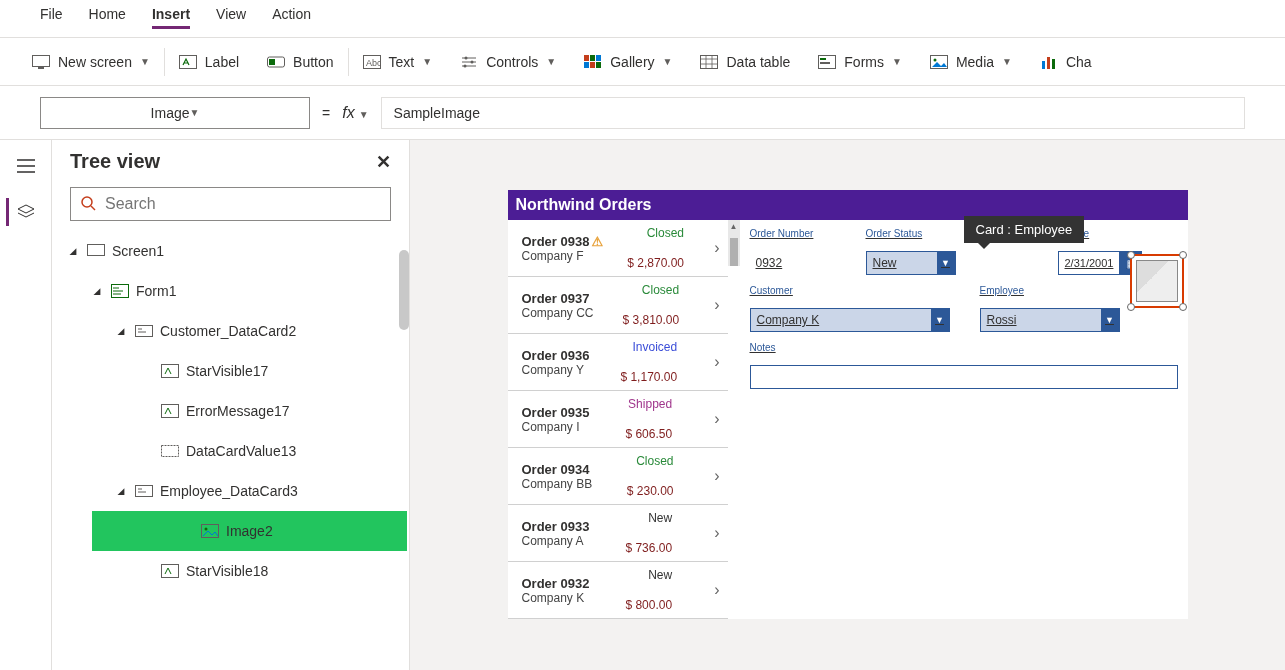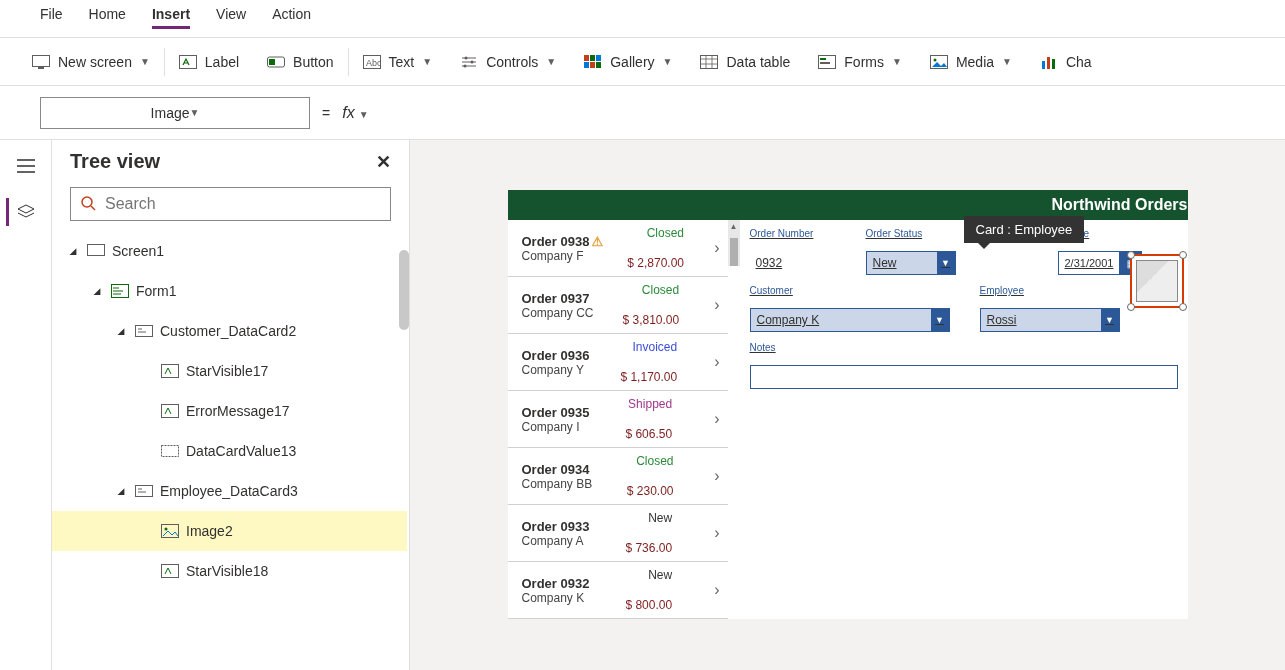--- a/index.html
+++ b/index.html
@@ -32,32 +32,32 @@
 
 .tree-panel { width: 358px; border-right: 1px solid #e1dfdd; display: flex; flex-direction: column; position: relative; }
 .tree-header { display: flex; align-items: center; justify-content: space-between; padding: 10px 18px 10px 18px; font-size: 20px; font-weight: 600; }
 .tree-header .close { font-size: 18px; cursor: pointer; }
 .tree-search { margin: 4px 18px 10px; height: 34px; border: 1px solid #8a8886; display: flex; align-items: center; padding: 0 10px; gap: 8px; }
 .tree-search input { border: none; outline: none; flex: 1; font-size: 16px; color: #605e5c; }
 .tree-body { flex: 1; overflow-y: auto; padding-right: 2px; }
 .tree-scrollbar-track { position: absolute; right: 0; top: 110px; width: 12px; height: 300px; }
 .tree-scrollbar-thumb { position: absolute; right: 0; top: 0; width: 10px; height: 80px; background: #c8c8c8; border-radius: 5px; }
 .tree-node { display: flex; align-items: center; height: 40px; cursor: pointer; font-size: 14px; }
-.tree-node.selected { background: #fef9c3; }
+.tree-node.selected { background: #22c55e; margin-left: 40px; }
 .tree-node .twisty { width: 14px; display: inline-flex; justify-content: center; font-size: 9px; color: #323130; }
 .tree-node .node-icon { width: 20px; height: 16px; display: inline-flex; align-items: center; justify-content: center; margin: 0 6px; }
 .indent-0 { padding-left: 14px; }
 .indent-1 { padding-left: 38px; }
 .indent-2 { padding-left: 62px; }
 .indent-3 { padding-left: 102px; }
 
 
 .canvas-outer { flex: 1; background: #f3f2f1; display: flex; align-items: flex-start; justify-content: center; padding-top: 50px; overflow: hidden; }
 .app-canvas { width: 680px; background: #fff; font-size: 12px; }
-.app-title { background: #14532d; color: #fff; text-align: right; font-weight: 600; font-size: 16px; padding: 6px 0; }
+.app-title { background: #4c1d95; color: #fff; text-align: left; font-weight: 600; font-size: 16px; padding: 6px 8px; }
 .app-body { display: flex; align-items: flex-start; position: relative; }
 .order-list { width: 220px; border-right: 0; }
 .order-item { display: flex; align-items: center; justify-content: space-between; padding: 6px 8px 6px 14px; border-bottom: 1px solid #d0d0d0; }
 .order-item .left { display: flex; flex-direction: column; }
 .order-item .right { display: flex; flex-direction: column; align-items: flex-end; gap: 16px; }
 .order-item .ordnum { font-weight: 700; font-size: 13px; display: flex; align-items: center; gap: 2px; }
 .order-item .company { color: #444; font-size: 12px; }
 .order-item .status { font-size: 12px; }
 .order-item .amount { font-size: 12px; color: #7f1d1d; }
 .order-item .arrow { color: #666; font-size: 16px; font-weight: 300; padding-left: 6px; }
@@ -213,20 +213,23 @@
   </div>
 </div>
 
 <div class="formulabar">
   <div class="prop-dd">
     <span>Image</span>
     <span class="chev">▼</span>
   </div>
   <span>=</span>
   <span class="fx"><span>fx</span> <span class="chev">▼</span></span>
+  <div class="formula-input">
+    <span>SampleImage</span>
+  </div>
 </div>
 
 <div class="main">
   <div class="left-rail">
     <div class="rail-item">
         <svg width="18" height="14">
           <path d="M0 1 H18 M0 7 H18 M0 13 H18" stroke="#323130" stroke-width="1.5"></path>
         </svg>
       </div>
     <div class="rail-item active">

